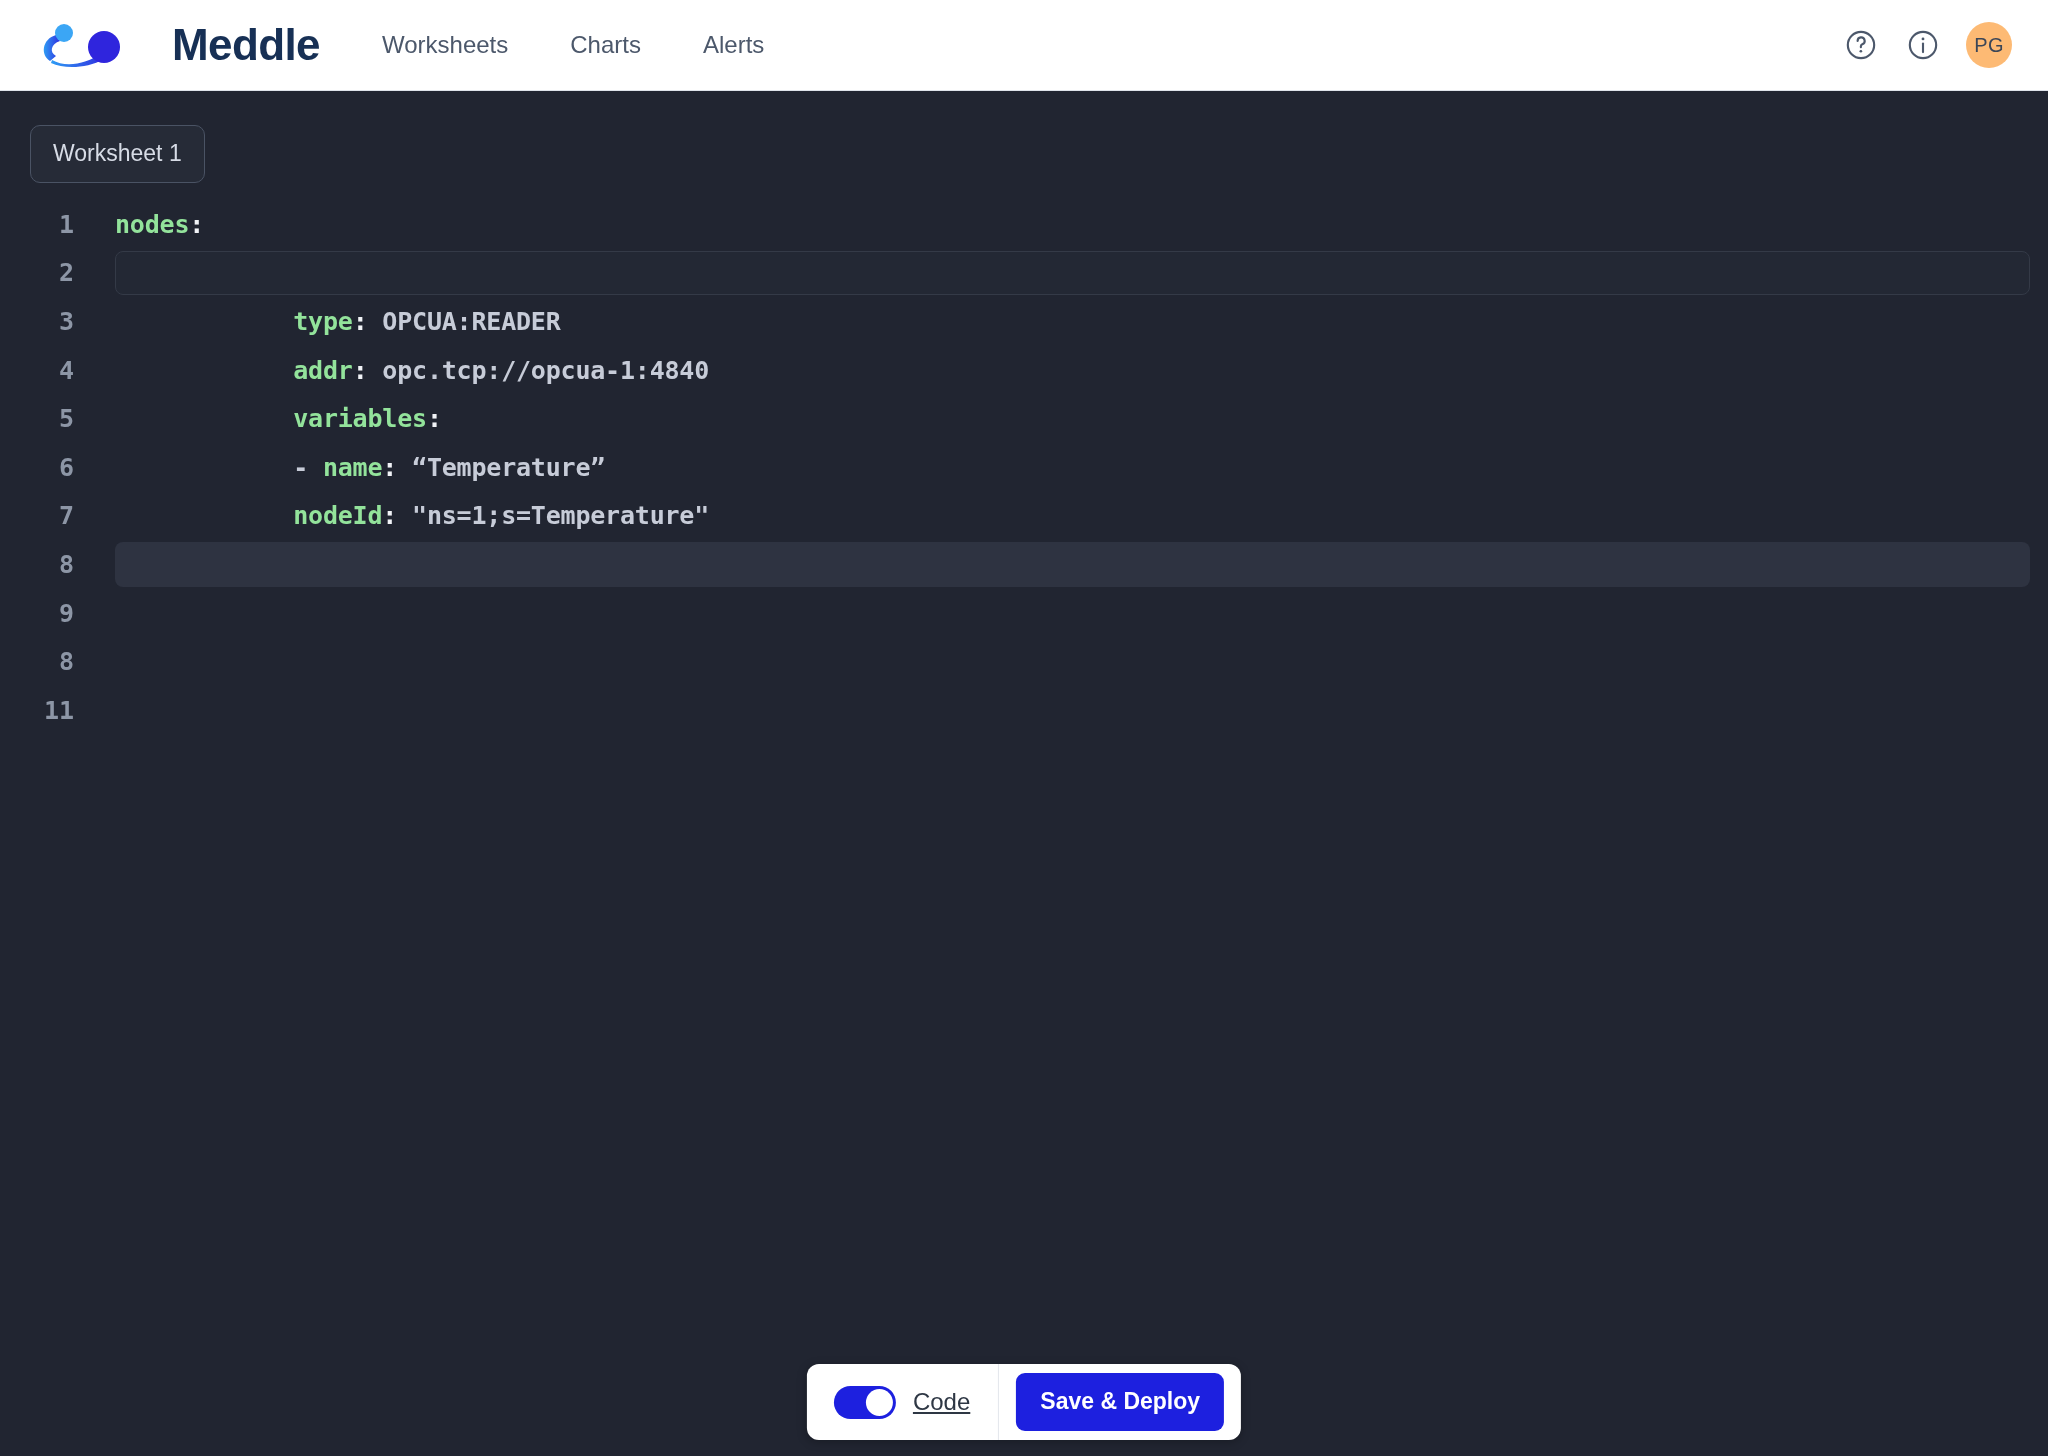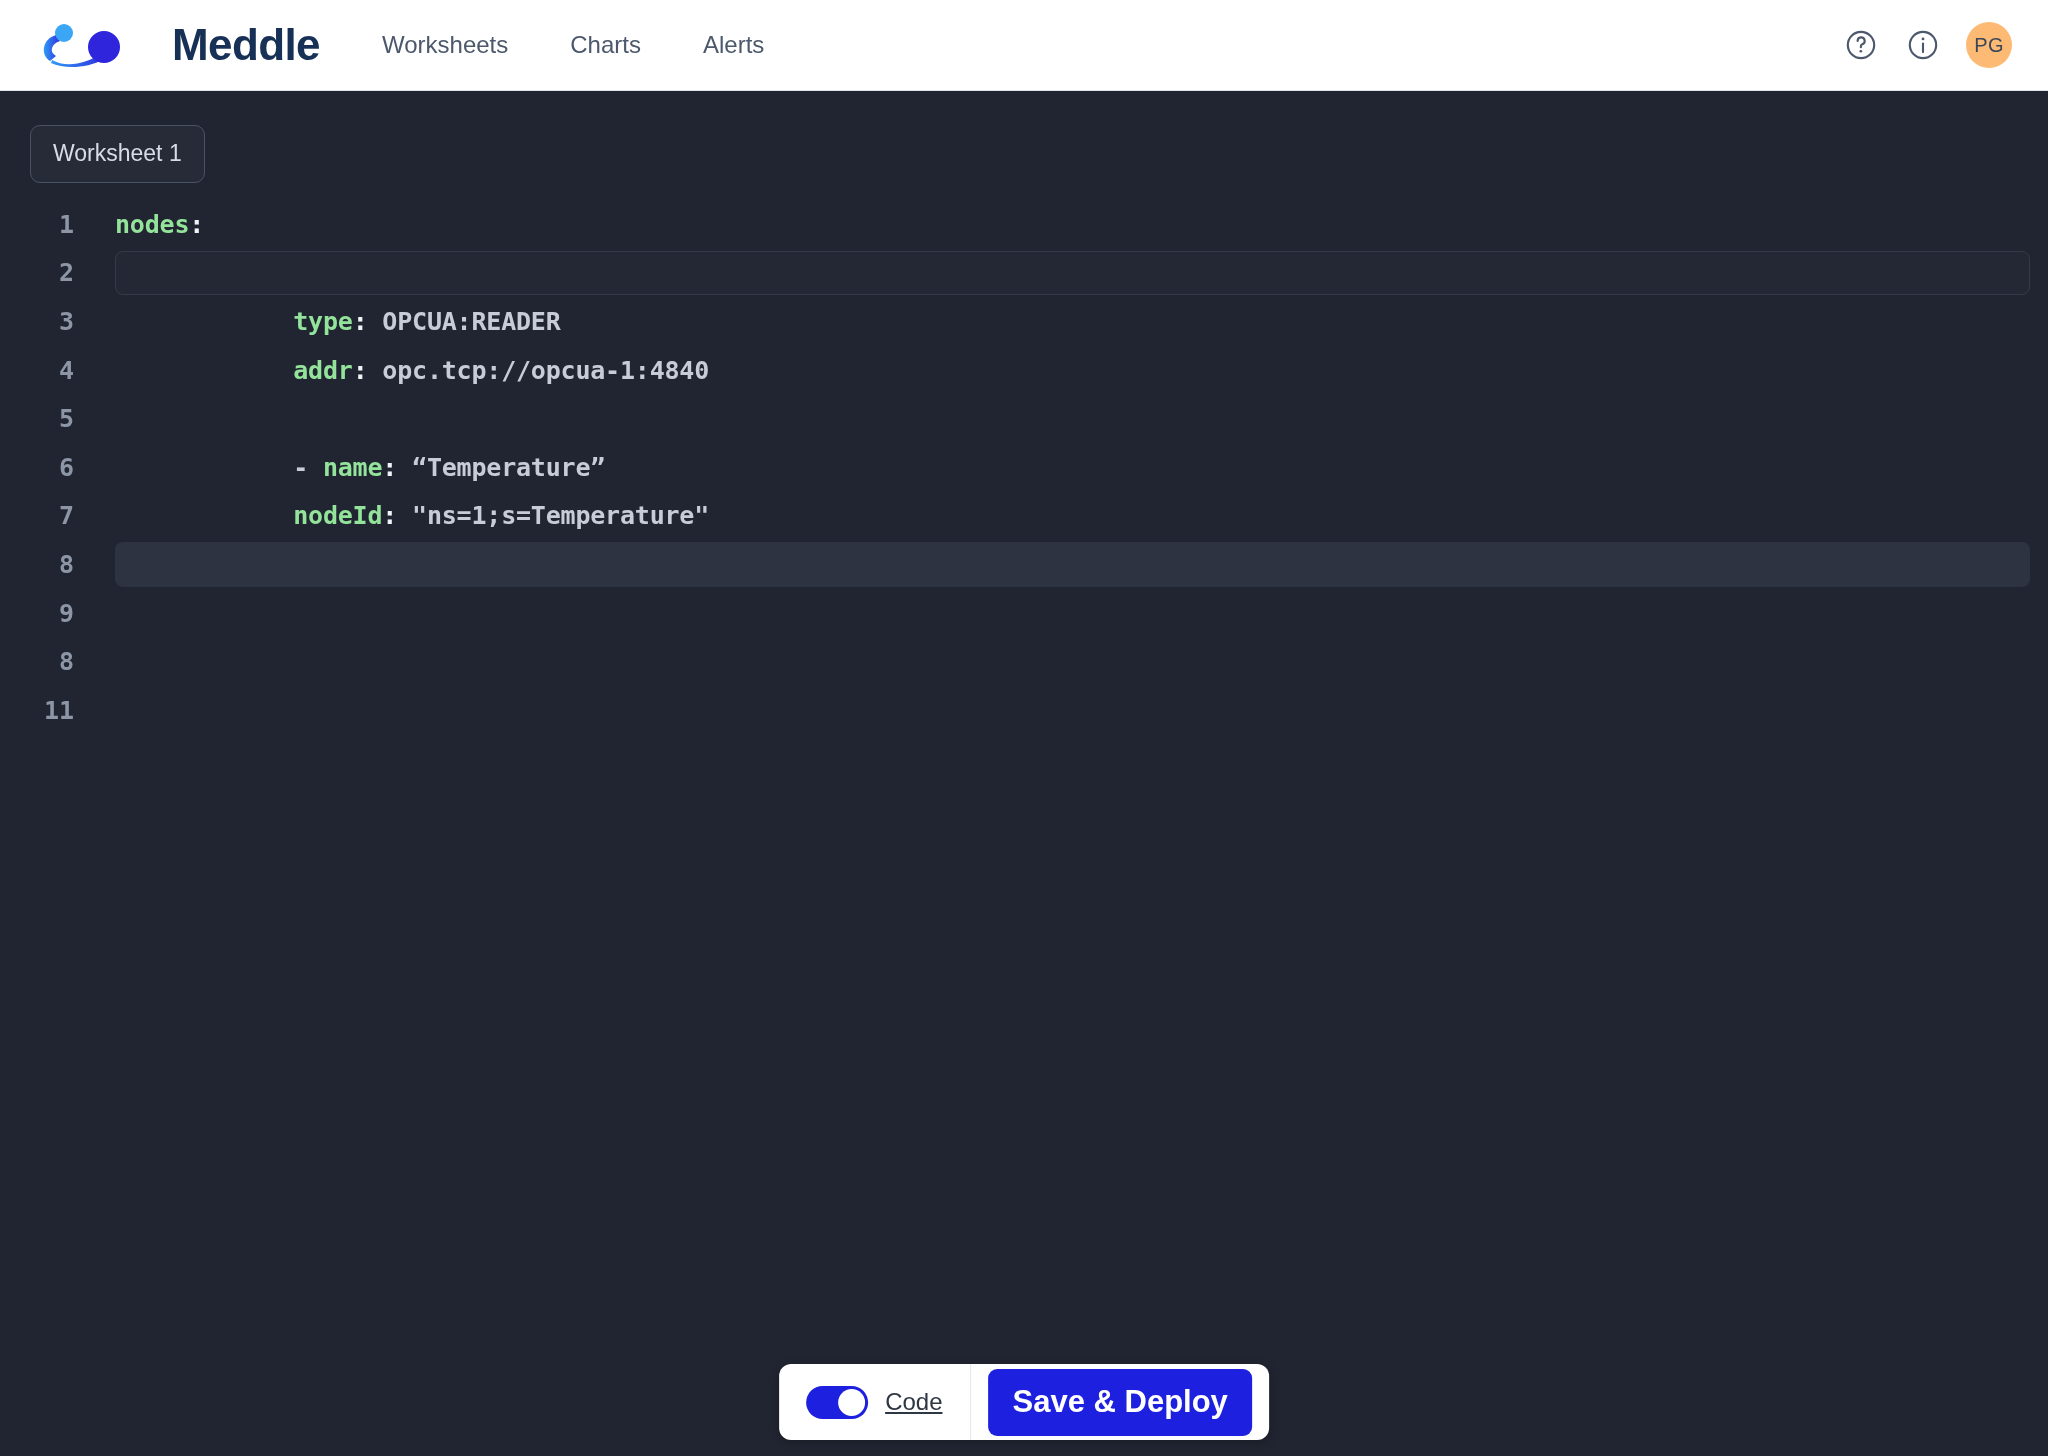--- a/index.html
+++ b/index.html
@@ -131,21 +131,21 @@
   }
   .toggle .knob {
     position: absolute; top: 3px; left: 32px;
     width: 27px; height: 27px; border-radius: 50%;
     background: #ffffff;
   }
   .bb-label { font-size: 24px; color: #2e3744; line-height: 1; white-space: nowrap; text-decoration: underline; }
   .bb-right { display: flex; align-items: center; padding: 0 17px; }
   .deploy-btn {
     background: #1d20df; color: #ffffff;
-    font-size: 31px; font-weight: 700;
+    font-size: 23px; font-weight: 700;
     border: none; border-radius: 9px;
     padding: 15px 24px 16px;
     cursor: pointer; white-space: nowrap;
     font-family: "Liberation Sans", sans-serif;
   }
 </style>
 </head>
 <body>
 
 <div class="app">
@@ -209,20 +209,21 @@
       <div class="code-line">
         <div class="ln">3</div>
         <div class="code-text">&nbsp;&nbsp;&nbsp;&nbsp;&nbsp;&nbsp;&nbsp;&nbsp;&nbsp;&nbsp;&nbsp;&nbsp;<span class="k">type</span><span class="p">: </span><span class="v">OPCUA:READER</span></div>
       </div>
       <div class="code-line">
         <div class="ln">4</div>
         <div class="code-text">&nbsp;&nbsp;&nbsp;&nbsp;&nbsp;&nbsp;&nbsp;&nbsp;&nbsp;&nbsp;&nbsp;&nbsp;<span class="k">addr</span><span class="p">: </span><span class="v">opc.tcp://opcua-1:4840</span></div>
       </div>
       <div class="code-line">
         <div class="ln">5</div>
+        <div class="code-text">&nbsp;&nbsp;&nbsp;&nbsp;&nbsp;&nbsp;&nbsp;&nbsp;&nbsp;&nbsp;&nbsp;&nbsp;<span class="k">variables</span><span class="p">:</span></div>
       </div>
       <div class="code-line">
         <div class="ln">6</div>
         <div class="code-text">&nbsp;&nbsp;&nbsp;&nbsp;&nbsp;&nbsp;&nbsp;&nbsp;&nbsp;&nbsp;&nbsp;&nbsp;<span class="d">- </span><span class="k">name</span><span class="p">: </span><span class="v">“Temperature”</span></div>
       </div>
       <div class="code-line">
         <div class="ln">7</div>
         <div class="code-text">&nbsp;&nbsp;&nbsp;&nbsp;&nbsp;&nbsp;&nbsp;&nbsp;&nbsp;&nbsp;&nbsp;&nbsp;<span class="k">nodeId</span><span class="p">: </span><span class="v">"ns=1;s=Temperature"</span></div>
       </div>
       <div class="code-line">

